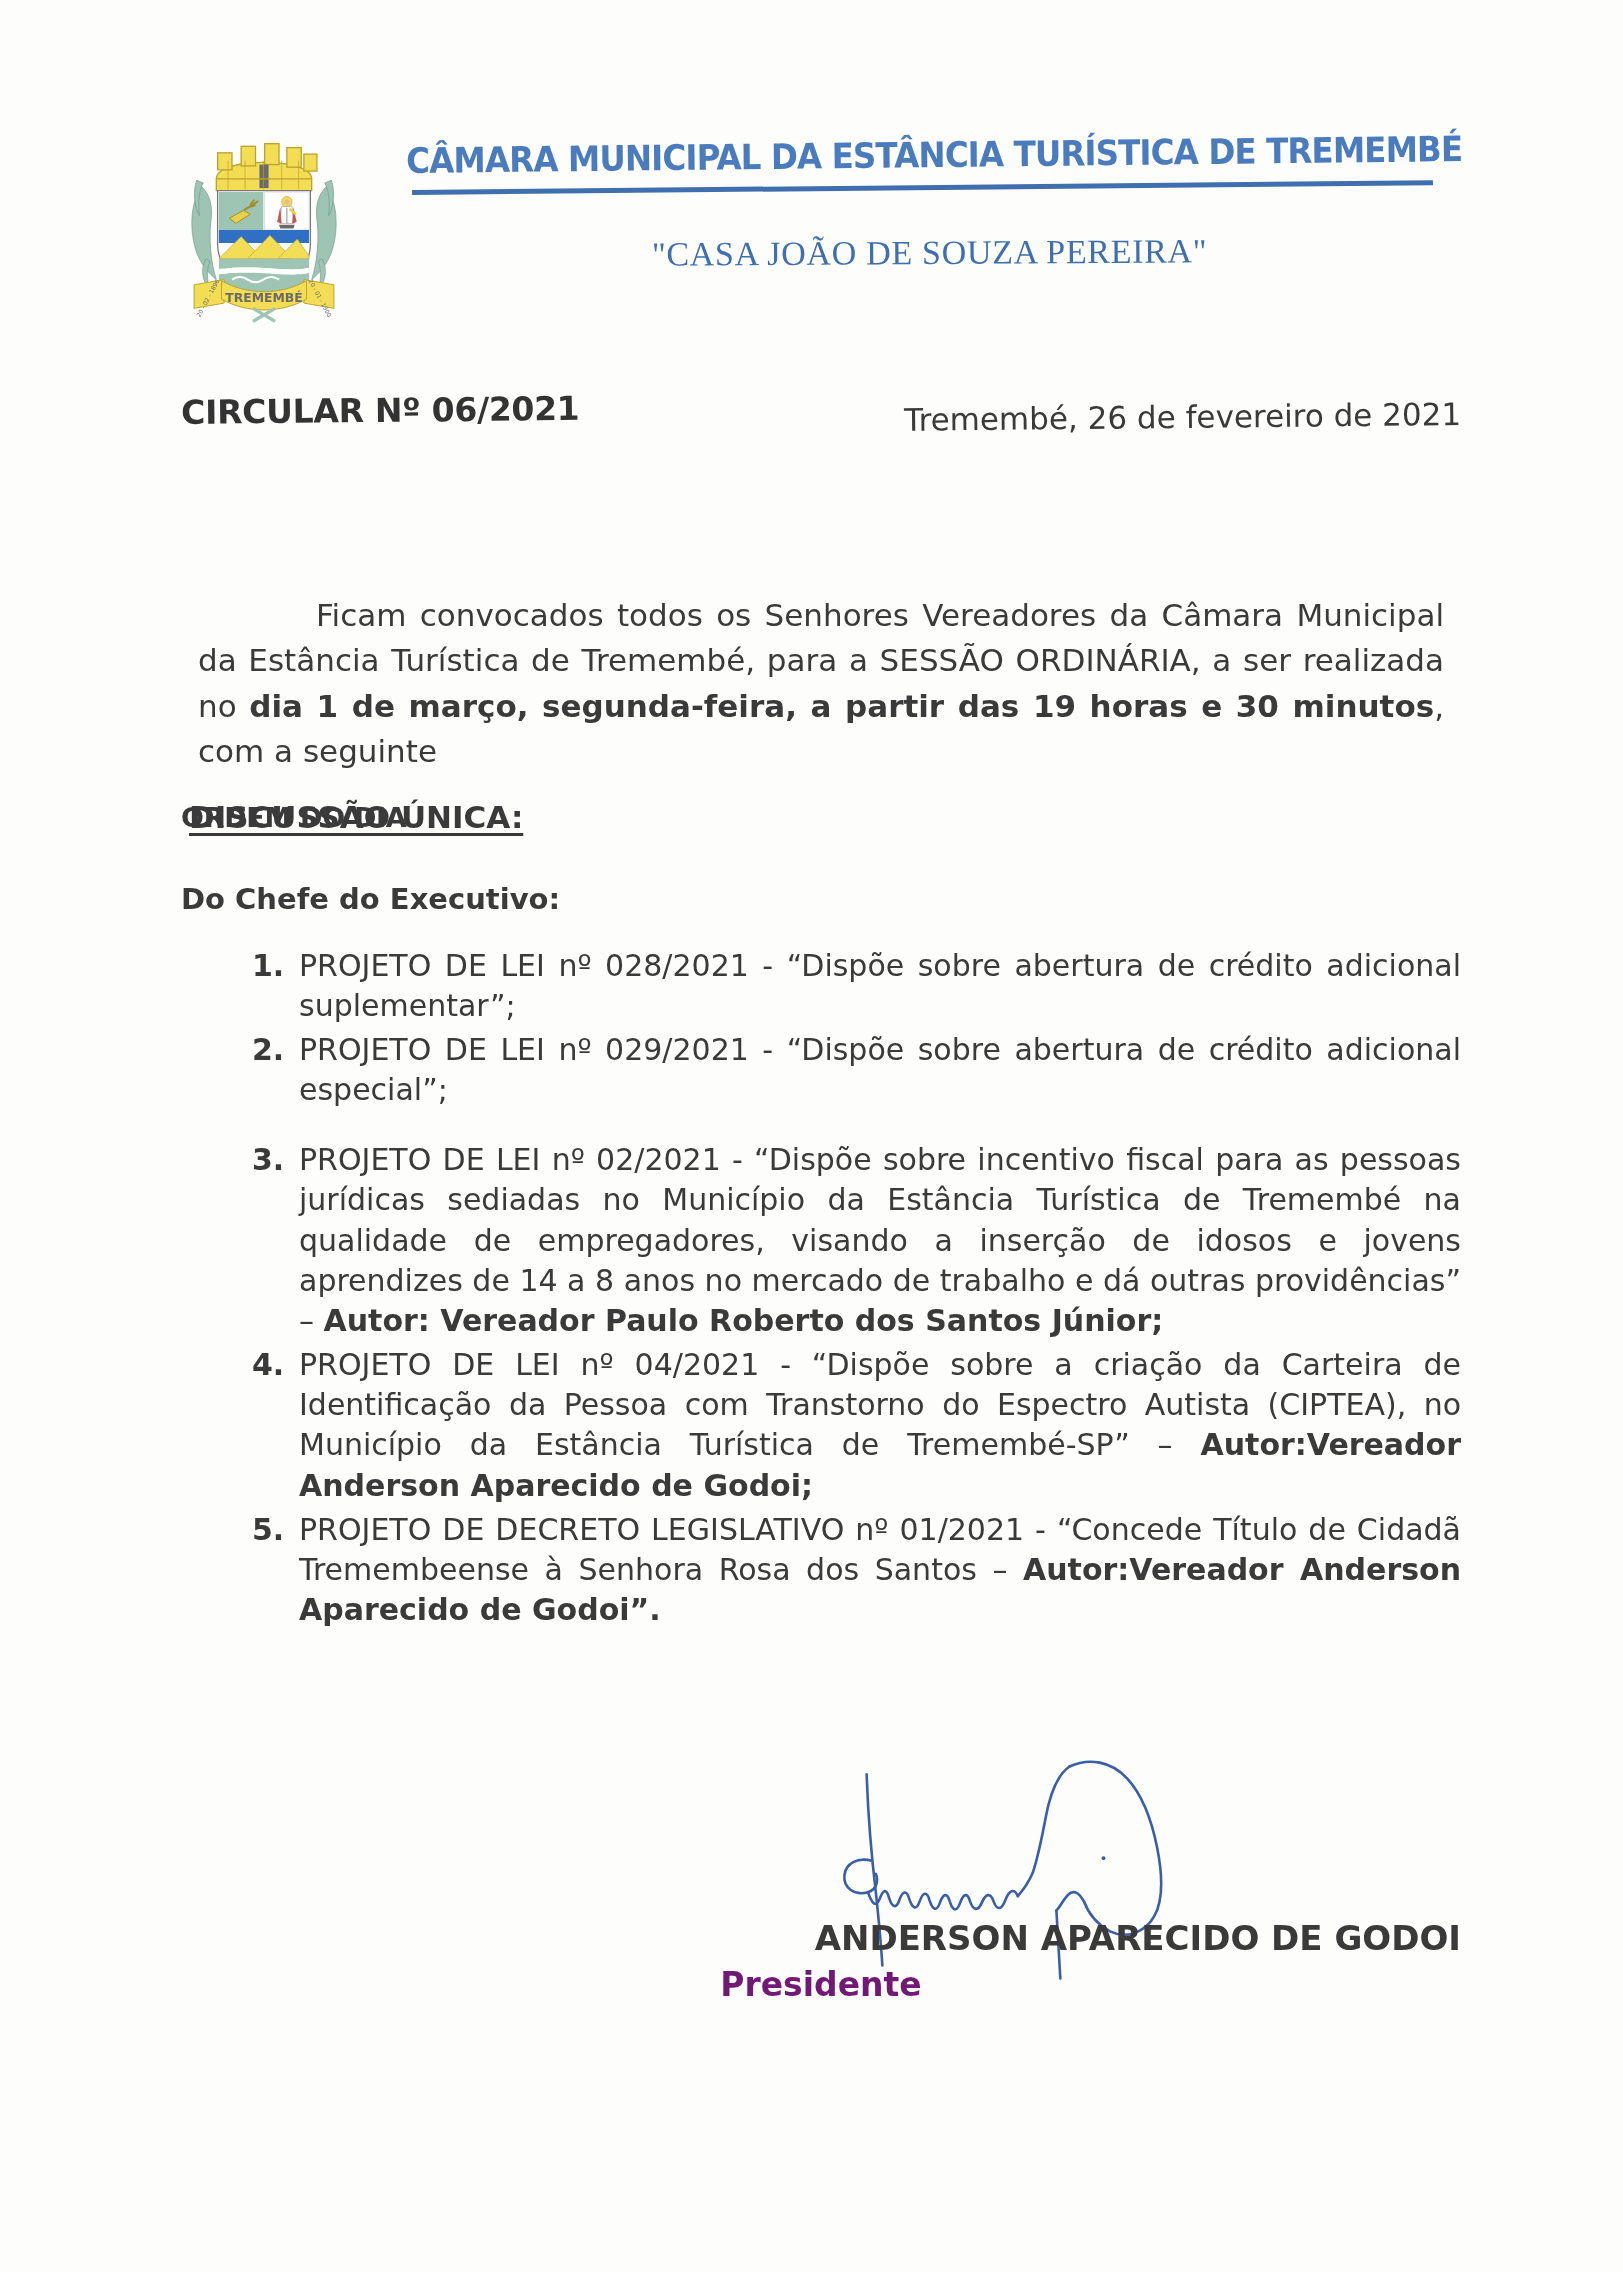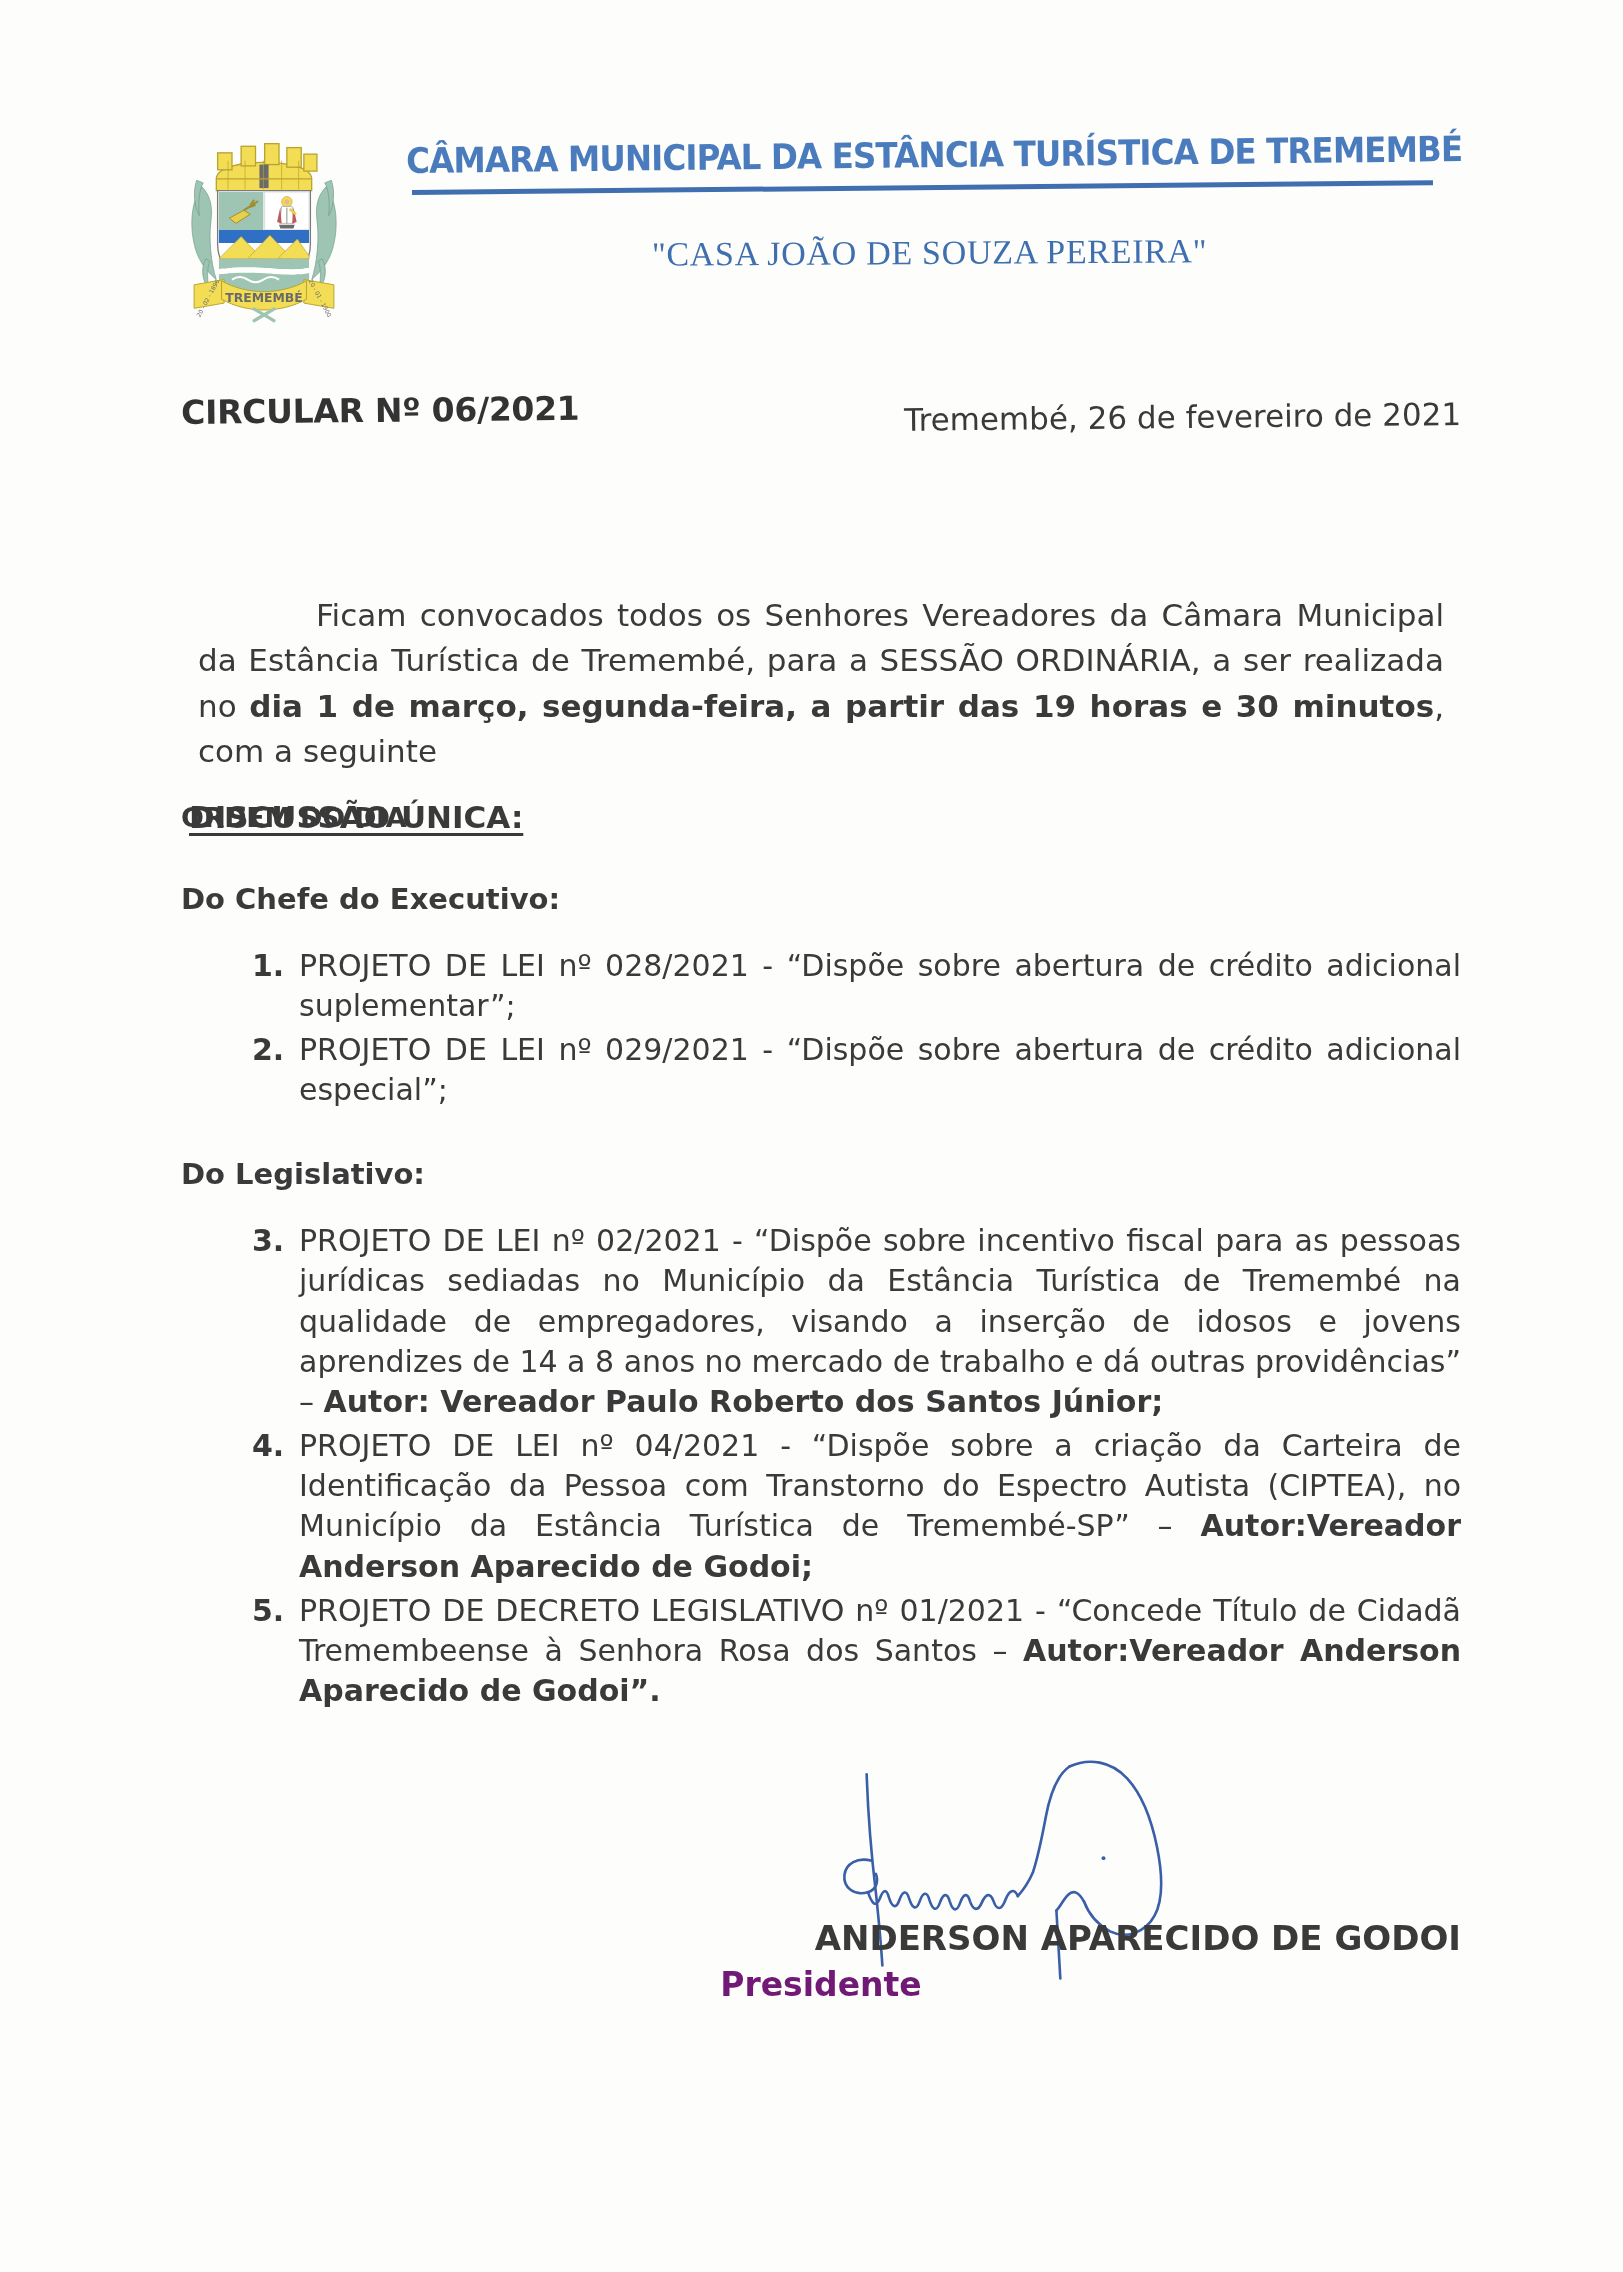--- a/index.html
+++ b/index.html
@@ -313,21 +313,20 @@
       <li>
         <span class="num">1.</span>
         <span>PROJETO DE LEI nº 028/2021 - “Dispõe sobre abertura de crédito adicional suplementar”;</span>
       </li>
       <li>
         <span class="num">2.</span>
         <span>PROJETO DE LEI nº 029/2021 - “Dispõe sobre abertura de crédito adicional especial”;</span>
       </li>
     </ol>
 
-    <div class="group-label">Do Legislativo:</div>
 
     <ol class="items">
       <li>
         <span class="num">3.</span>
         <span>PROJETO DE LEI nº 02/2021 - “Dispõe sobre incentivo fiscal para as pessoas jurídicas sediadas no Município da Estância Turística de Tremembé na qualidade de empregadores, visando a inserção de idosos e jovens aprendizes de 14 a 8 anos no mercado de trabalho e dá outras providências” – </span><b>Autor: Vereador Paulo Roberto dos Santos Júnior;</b>
       </li>
       <li>
         <span class="num">4.</span>
         <span>PROJETO DE LEI nº 04/2021 - “Dispõe sobre a criação da Carteira de Identificação da Pessoa com Transtorno do Espectro Autista (CIPTEA), no Município da Estância Turística de Tremembé-SP” – </span><b>Autor:Vereador Anderson Aparecido de Godoi;</b>
       </li>

